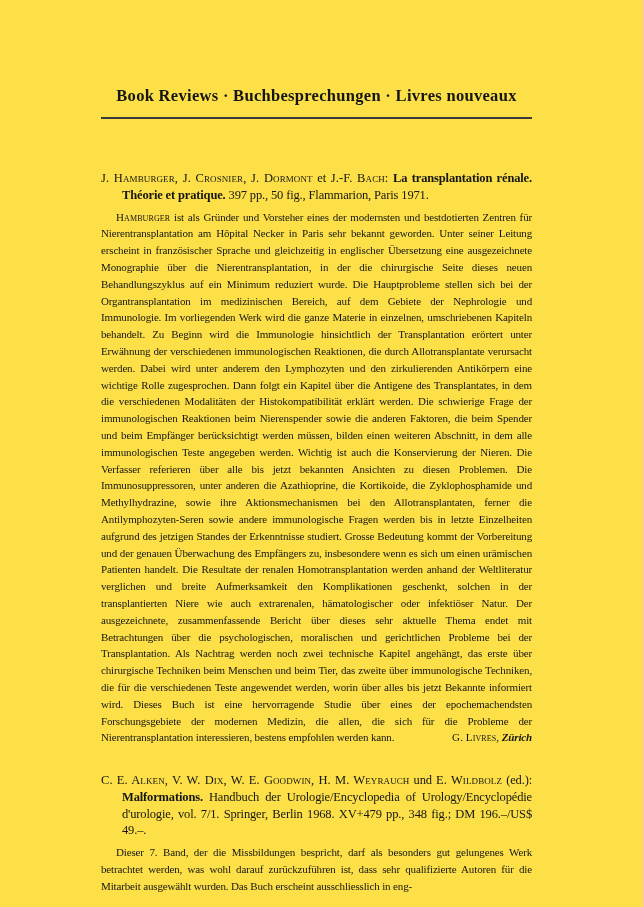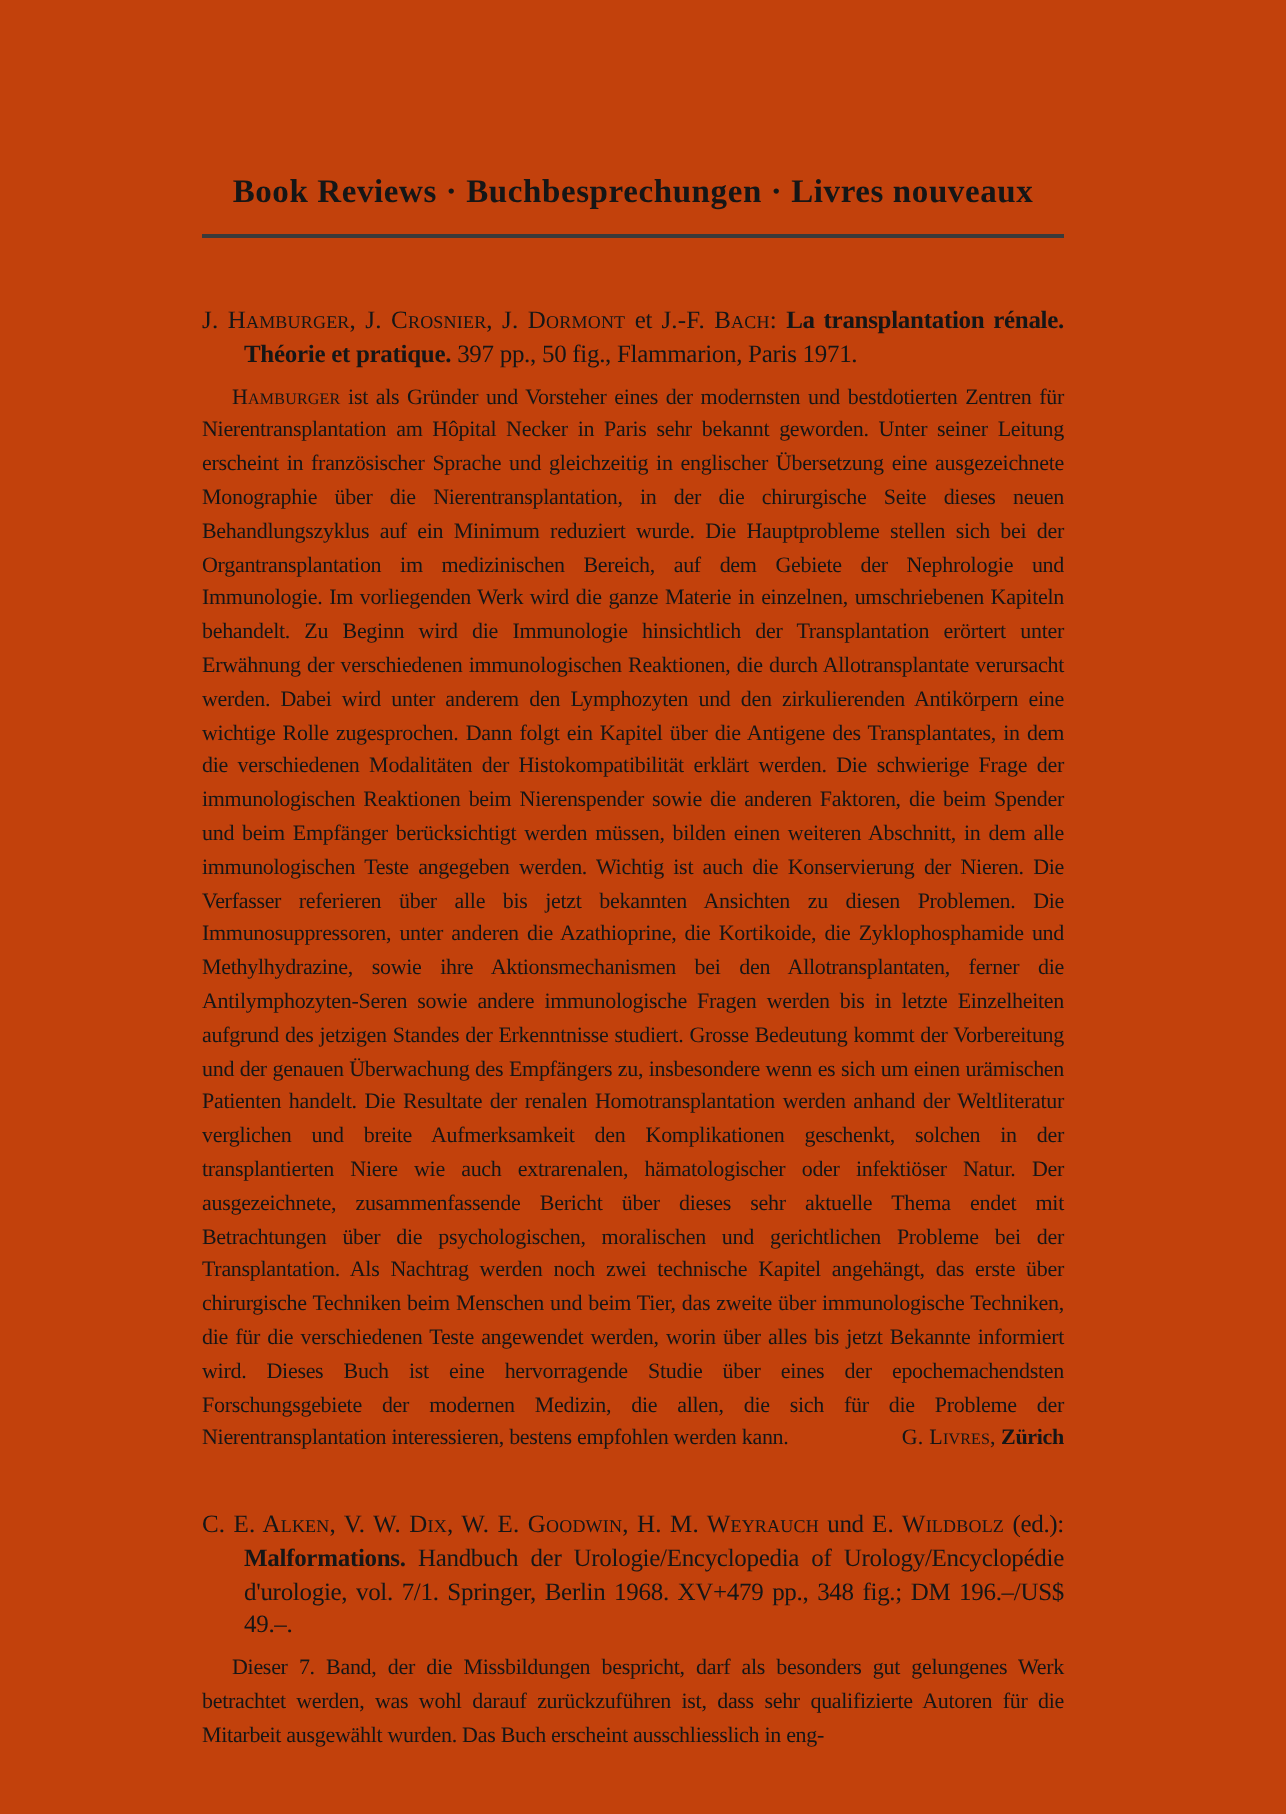--- a/index.html
+++ b/index.html
@@ -5,21 +5,21 @@
   html, body { margin: 0; padding: 0; }
   body {
     width: 643px; height: 907px;
     background: #fcfcfa;
     font-family: "Liberation Serif", serif;
     color: #161616;
   }
   .page {
     position: relative;
     width: 643px; height: 907px;
-    background: #c2410c;
+    background: #fde047;
     overflow: hidden;
   }
   .column {
     position: absolute;
     left: 101px; top: 86px;
     width: 431px;
   }
   .page-header {
     margin: 0;
     font-size: 16.5px;
@@ -27,21 +27,21 @@
     font-weight: bold;
     text-align: center;
     letter-spacing: 0.3px;
     white-space: nowrap;
   }
   .rule {
     height: 2px;
     background: #3a3a3a;
     margin-top: 11px;
   }
-  .review { margin-top: 33px; }
+  .review { margin-top: 51px; }
   .review-2 { margin-top: 26px; }
   .citation {
     margin: 0;
     padding-left: 21px;
     text-indent: -21px;
     font-size: 12.5px;
     line-height: 16.8px;
     letter-spacing: -0.15px;
     text-align: justify;
   }
@@ -49,21 +49,21 @@
     margin: 5px 0 0 0;
     font-size: 11px;
     line-height: 16.8px;
     letter-spacing: -0.15px;
     text-align: justify;
     text-indent: 15px;
   }
   .seg-normal { font-weight: normal; font-style: normal; }
   .seg-smallcaps { font-variant: small-caps; letter-spacing: 0.1px; }
   .seg-bold { font-weight: 700; }
-  .seg-bolditalic { font-weight: 700; }
+  .seg-bolditalic { font-weight: 700; font-style: italic; }
   .signature { float: right; padding-left: 14px; }
 </style>
 </head>
 <body>
 
 <div class="page">
   <div class="column">
 
     <h1 class="page-header">Book Reviews · Buchbesprechungen · Livres nouveaux</h1>
 

